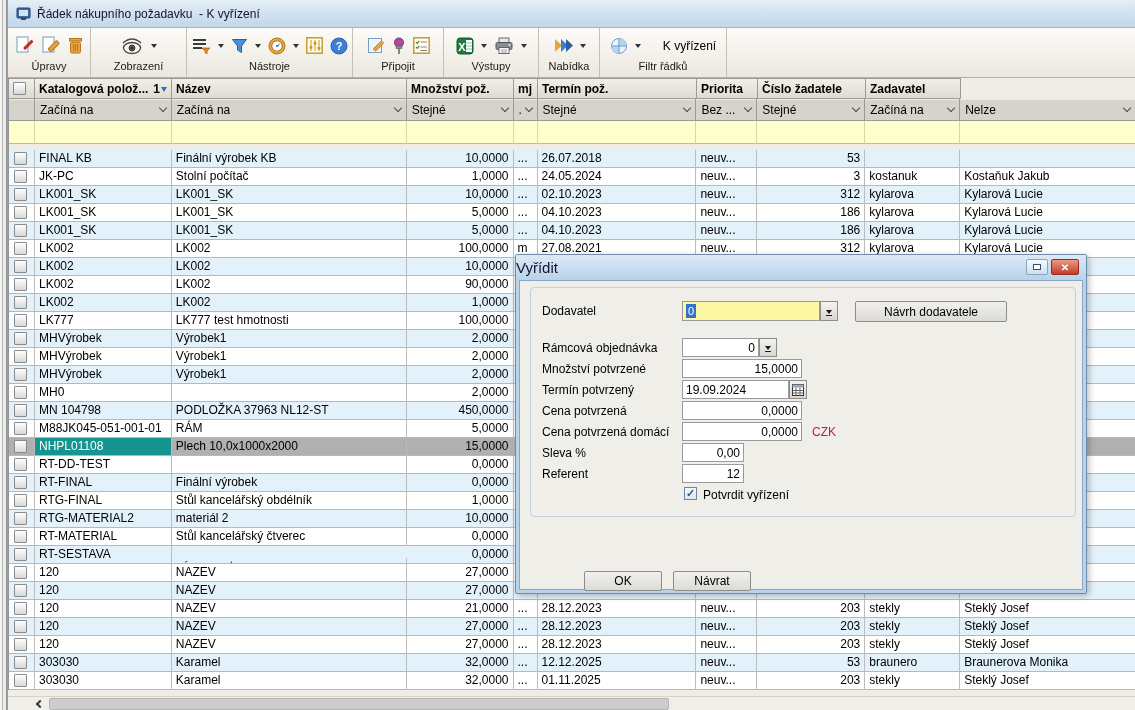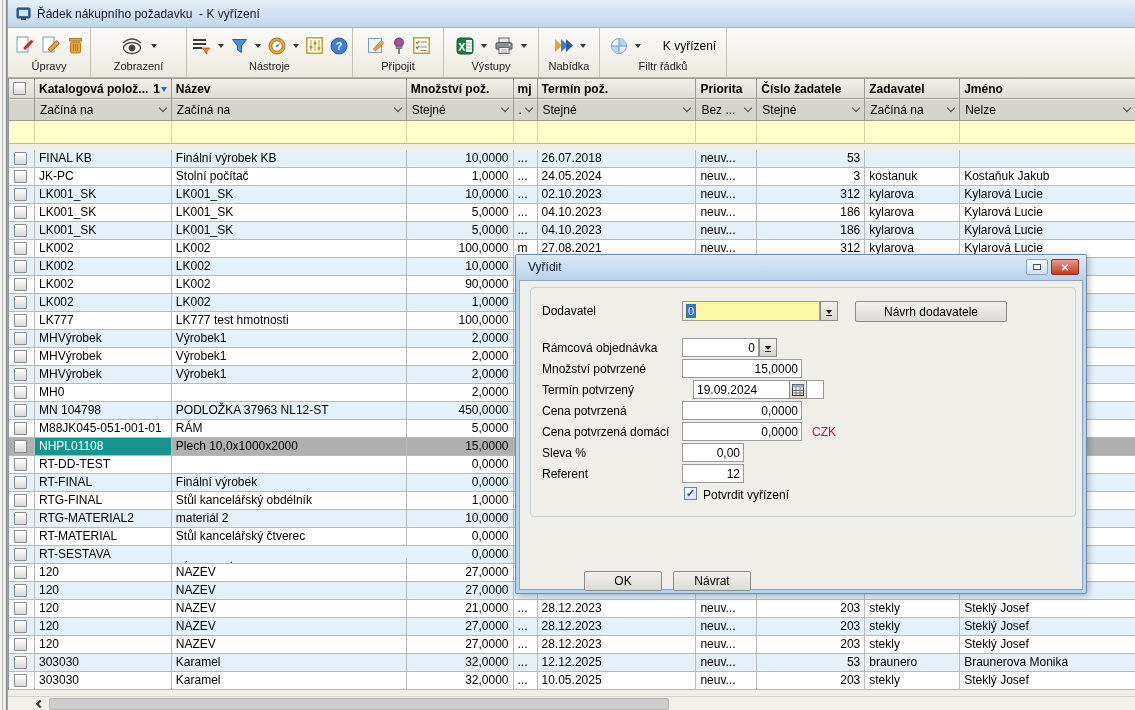--- a/index.html
+++ b/index.html
@@ -52,21 +52,21 @@
   .botgap { position:absolute; left:0; top:690px; width:1128px; height:6px; background:#f0ede6; }
   .hscroll { position:absolute; left:0; top:696px; width:1128px; height:14px; background:#f1efe9; border-top:1px solid #d6d3cb; }
   .harrow { position:absolute; left:20px; top:1px; width:24px; height:12px; display:flex; align-items:center; justify-content:center; }
   .harrow .chevl { width:6px; height:6px; border-left:2px solid #3a3a3a; border-bottom:2px solid #3a3a3a; transform:rotate(45deg); }
   .hthumb { position:absolute; left:41px; top:1px; width:620px; height:12px; background:#cdcdcd; border:1px solid #b5b5b5; border-radius:2px; }
 
   
   .dialog { position:absolute; left:515px; top:254px; width:572px; height:340px; background:#b9d3ea;
     border:1px solid #6e8dab; border-radius:2px; box-shadow:2px 2px 6px rgba(0,0,0,.25); z-index:50; }
   .dlg-titlebar { position:absolute; left:0; top:0; right:0; height:24px; background:linear-gradient(#ddeaf6,#b9d3ea); display:flex; align-items:center; }
-  .dlg-ttext { font-size:12px; color:#14142e; margin-left:12px; }
+  .dlg-ttext { font-size:15px; color:#14142e; }
   .dlg-btn { position:absolute; top:4px; height:16px; border-radius:2px; display:flex; align-items:center; justify-content:center; }
   .dlg-restore { right:38px; width:22px; background:linear-gradient(#f6fafd,#cfe0f0); border:1px solid #8aa4c0; }
   .dlg-restore .rg { width:8px; height:6px; border:1px solid #33506e; background:#fff; }
   .dlg-close { right:7px; width:28px; background:linear-gradient(#eb9a86,#c23b2a); border:1px solid #992b1e; color:#fff; font-size:10px; font-weight:bold; }
   .dlg-content { position:absolute; left:3px; right:3px; top:25px; bottom:3px; background:#f0eee9; border:1px solid #8aa8c6; }
   .gbox { position:absolute; left:10px; top:6px; width:546px; height:230px; border:1px solid #c2d1df; border-radius:4px; }
   .dlbl { position:absolute; left:22px; font-size:12px; white-space:nowrap; }
   .inp { position:absolute; height:19px; background:#fff; border:1px solid #9a9a9a; display:flex; align-items:center; padding:0 3px; font-size:12px; }
   .inp.r { justify-content:flex-end; }
   .inp.yellow { background:#fbf7a3; height:20px; }
@@ -302,23 +302,20 @@
         </div>
         <div class="th" style="width: 61px;">
           <span>Priorita</span>
         </div>
         <div class="th" style="width: 108px;">
           <span>Číslo žadatele</span>
         </div>
         <div class="th" style="width: 95px;">
           <span>Zadavatel</span>
         </div>
-        <div class="th" style="width: 176px;">
-          <span>Jméno</span>
-        </div>
       </div>
     <div class="trow">
         <div class="fop" style="width: 26px;"></div>
         <div class="fop" style="width: 137px;">
           <span>Začíná na</span>
           <div class="chev"></div>
         </div>
         <div class="fop" style="width: 235px;">
           <span>Začíná na</span>
           <div class="chev"></div>
@@ -773,21 +770,21 @@
           <div class="td" style="width: 176px;">Braunerova Monika</div>
         </div>
         <div class="tr">
           <div class="td" style="width: 26px; padding: 0px;">
             <div class="cb"></div>
           </div>
           <div class="td" style="width: 137px;">303030</div>
           <div class="td" style="width: 235px;">Karamel</div>
           <div class="td r" style="width: 107px;">32,0000</div>
           <div class="td" style="width: 24px;">...</div>
-          <div class="td" style="width: 159px;">10.05.2025</div>
+          <div class="td" style="width: 159px;">01.11.2025</div>
           <div class="td" style="width: 61px;">neuv...</div>
           <div class="td r" style="width: 108px;">203</div>
           <div class="td" style="width: 95px;">stekly</div>
           <div class="td" style="width: 176px;">Steklý Josef</div>
         </div>
       </div>
   </div>
 
   <div class="botgap"></div>
   <div class="hscroll">
@@ -821,21 +818,21 @@
     <div class="dlbl" style="top:60px">Rámcová objednávka</div>
     <div class="inp r" style="left:162px; top:57px; width:77px">0</div>
     <div class="sbtn" style="left:239px; top:57px; height:19px">
         <span class="aru"></span>
       </div>
 
     <div class="dlbl" style="top:81px">Množství potvrzené</div>
     <div class="inp r" style="left:162px; top:78px; width:120px">15,0000</div>
 
     <div class="dlbl" style="top:102px">Termín potvrzený</div>
-    <div class="inp" style="left:173px; top:99px; width:131px">19.09.2024</div>
+    <div class="inp" style="left:162px; top:99px; width:107px">19.09.2024</div>
     <div class="calbtn" style="left:269px; top:99px">
       <svg width="12" height="12" viewBox="0 0 12 12">
           <rect x="0.5" y="0.5" width="11" height="11" fill="#fff" stroke="#333"></rect>
           <rect x="0.5" y="0.5" width="11" height="3" fill="#9ab"></rect>
           <line x1="4" y1="3.5" x2="4" y2="11.5" stroke="#666"></line>
           <line x1="8" y1="3.5" x2="8" y2="11.5" stroke="#666"></line>
           <line x1="0.5" y1="6.5" x2="11.5" y2="6.5" stroke="#666"></line>
           <line x1="0.5" y1="9" x2="11.5" y2="9" stroke="#666"></line>
         </svg>
     </div>

